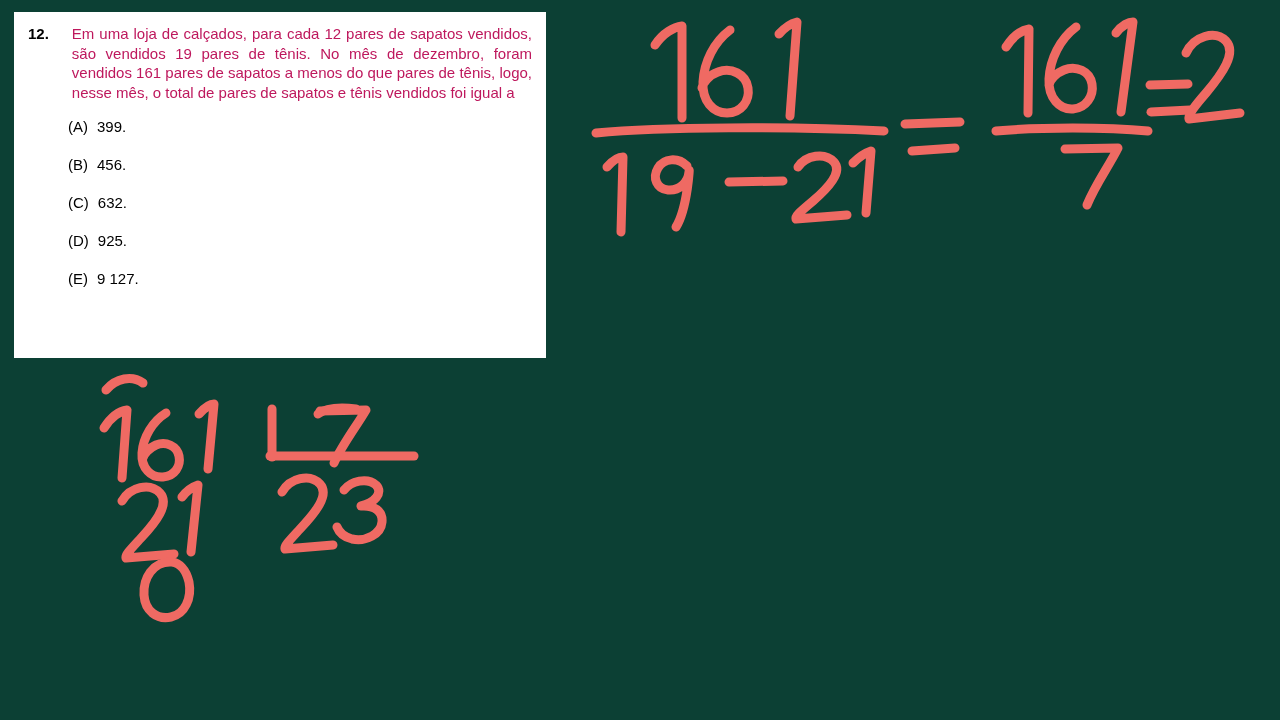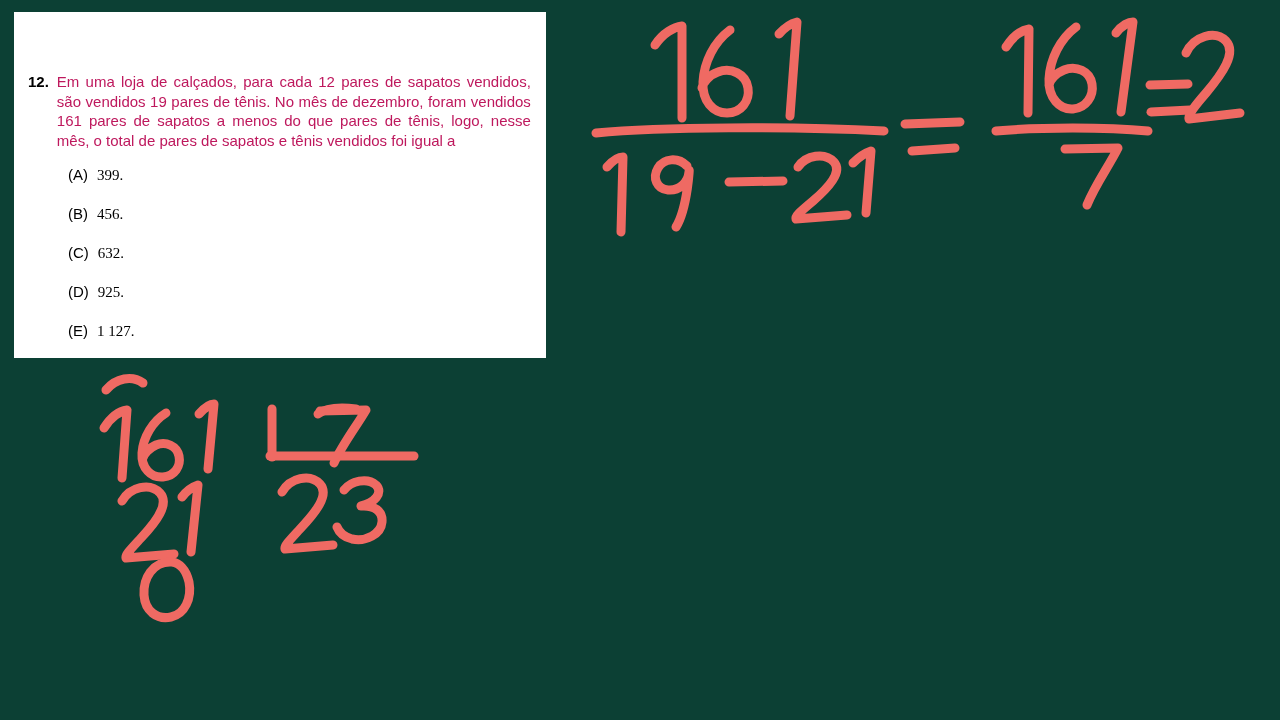--- a/index.html
+++ b/index.html
@@ -26,22 +26,21 @@
     top: 12px;
     width: 532px;
     height: 346px;
     background: #ffffff;
     box-sizing: border-box;
     padding: 12px 14px 10px 14px;
   }
   .q-head {
     display: flex;
     align-items: flex-start;
-    gap: 8px;
-    margin-top: 48px;
+    gap: 23px;
   }
   .q-num {
     font-weight: bold;
     font-size: 15px;
     color: #000;
     line-height: 19.5px;
     flex: 0 0 auto;
   }
   .q-text {
     font-size: 15px;
@@ -58,21 +57,21 @@
   .option {
     display: flex;
     align-items: baseline;
     gap: 9px;
     font-size: 15px;
     color: #000;
     margin-bottom: 21px;
     padding-left: 40px;
   }
   .option .lbl { flex: 0 0 auto; }
-  .option .val { flex: 0 0 auto; font-family: Liberation Serif, serif; }
+  .option .val { flex: 0 0 auto; }
 
   
   .ink {
     position: absolute;
     left: 0;
     top: 0;
     width: 1280px;
     height: 720px;
     pointer-events: none;
   }
@@ -99,21 +98,21 @@
       <div class="option">
         <span class="lbl">(C)</span>
         <span class="val">632.</span>
       </div>
       <div class="option">
         <span class="lbl">(D)</span>
         <span class="val">925.</span>
       </div>
       <div class="option">
         <span class="lbl">(E)</span>
-        <span class="val">1 127.</span>
+        <span class="val">9 127.</span>
       </div>
     </div>
   </div>
 
   <svg class="ink" viewBox="0 0 1280 720">
     <g fill="none" stroke="#ef6a63" stroke-width="9" stroke-linecap="round" stroke-linejoin="round">
 
       <g>
         <path d="M655 45 C 663 33, 674 27, 682 26 L 682 118"></path>
         <path d="M730 30 C 714 42, 704 62, 703 82 C 702 101, 713 113, 727 113 C 741 113, 750 101, 748 88 C 746 74, 731 67, 718 72 C 709 75, 703 83, 702 88"></path>

